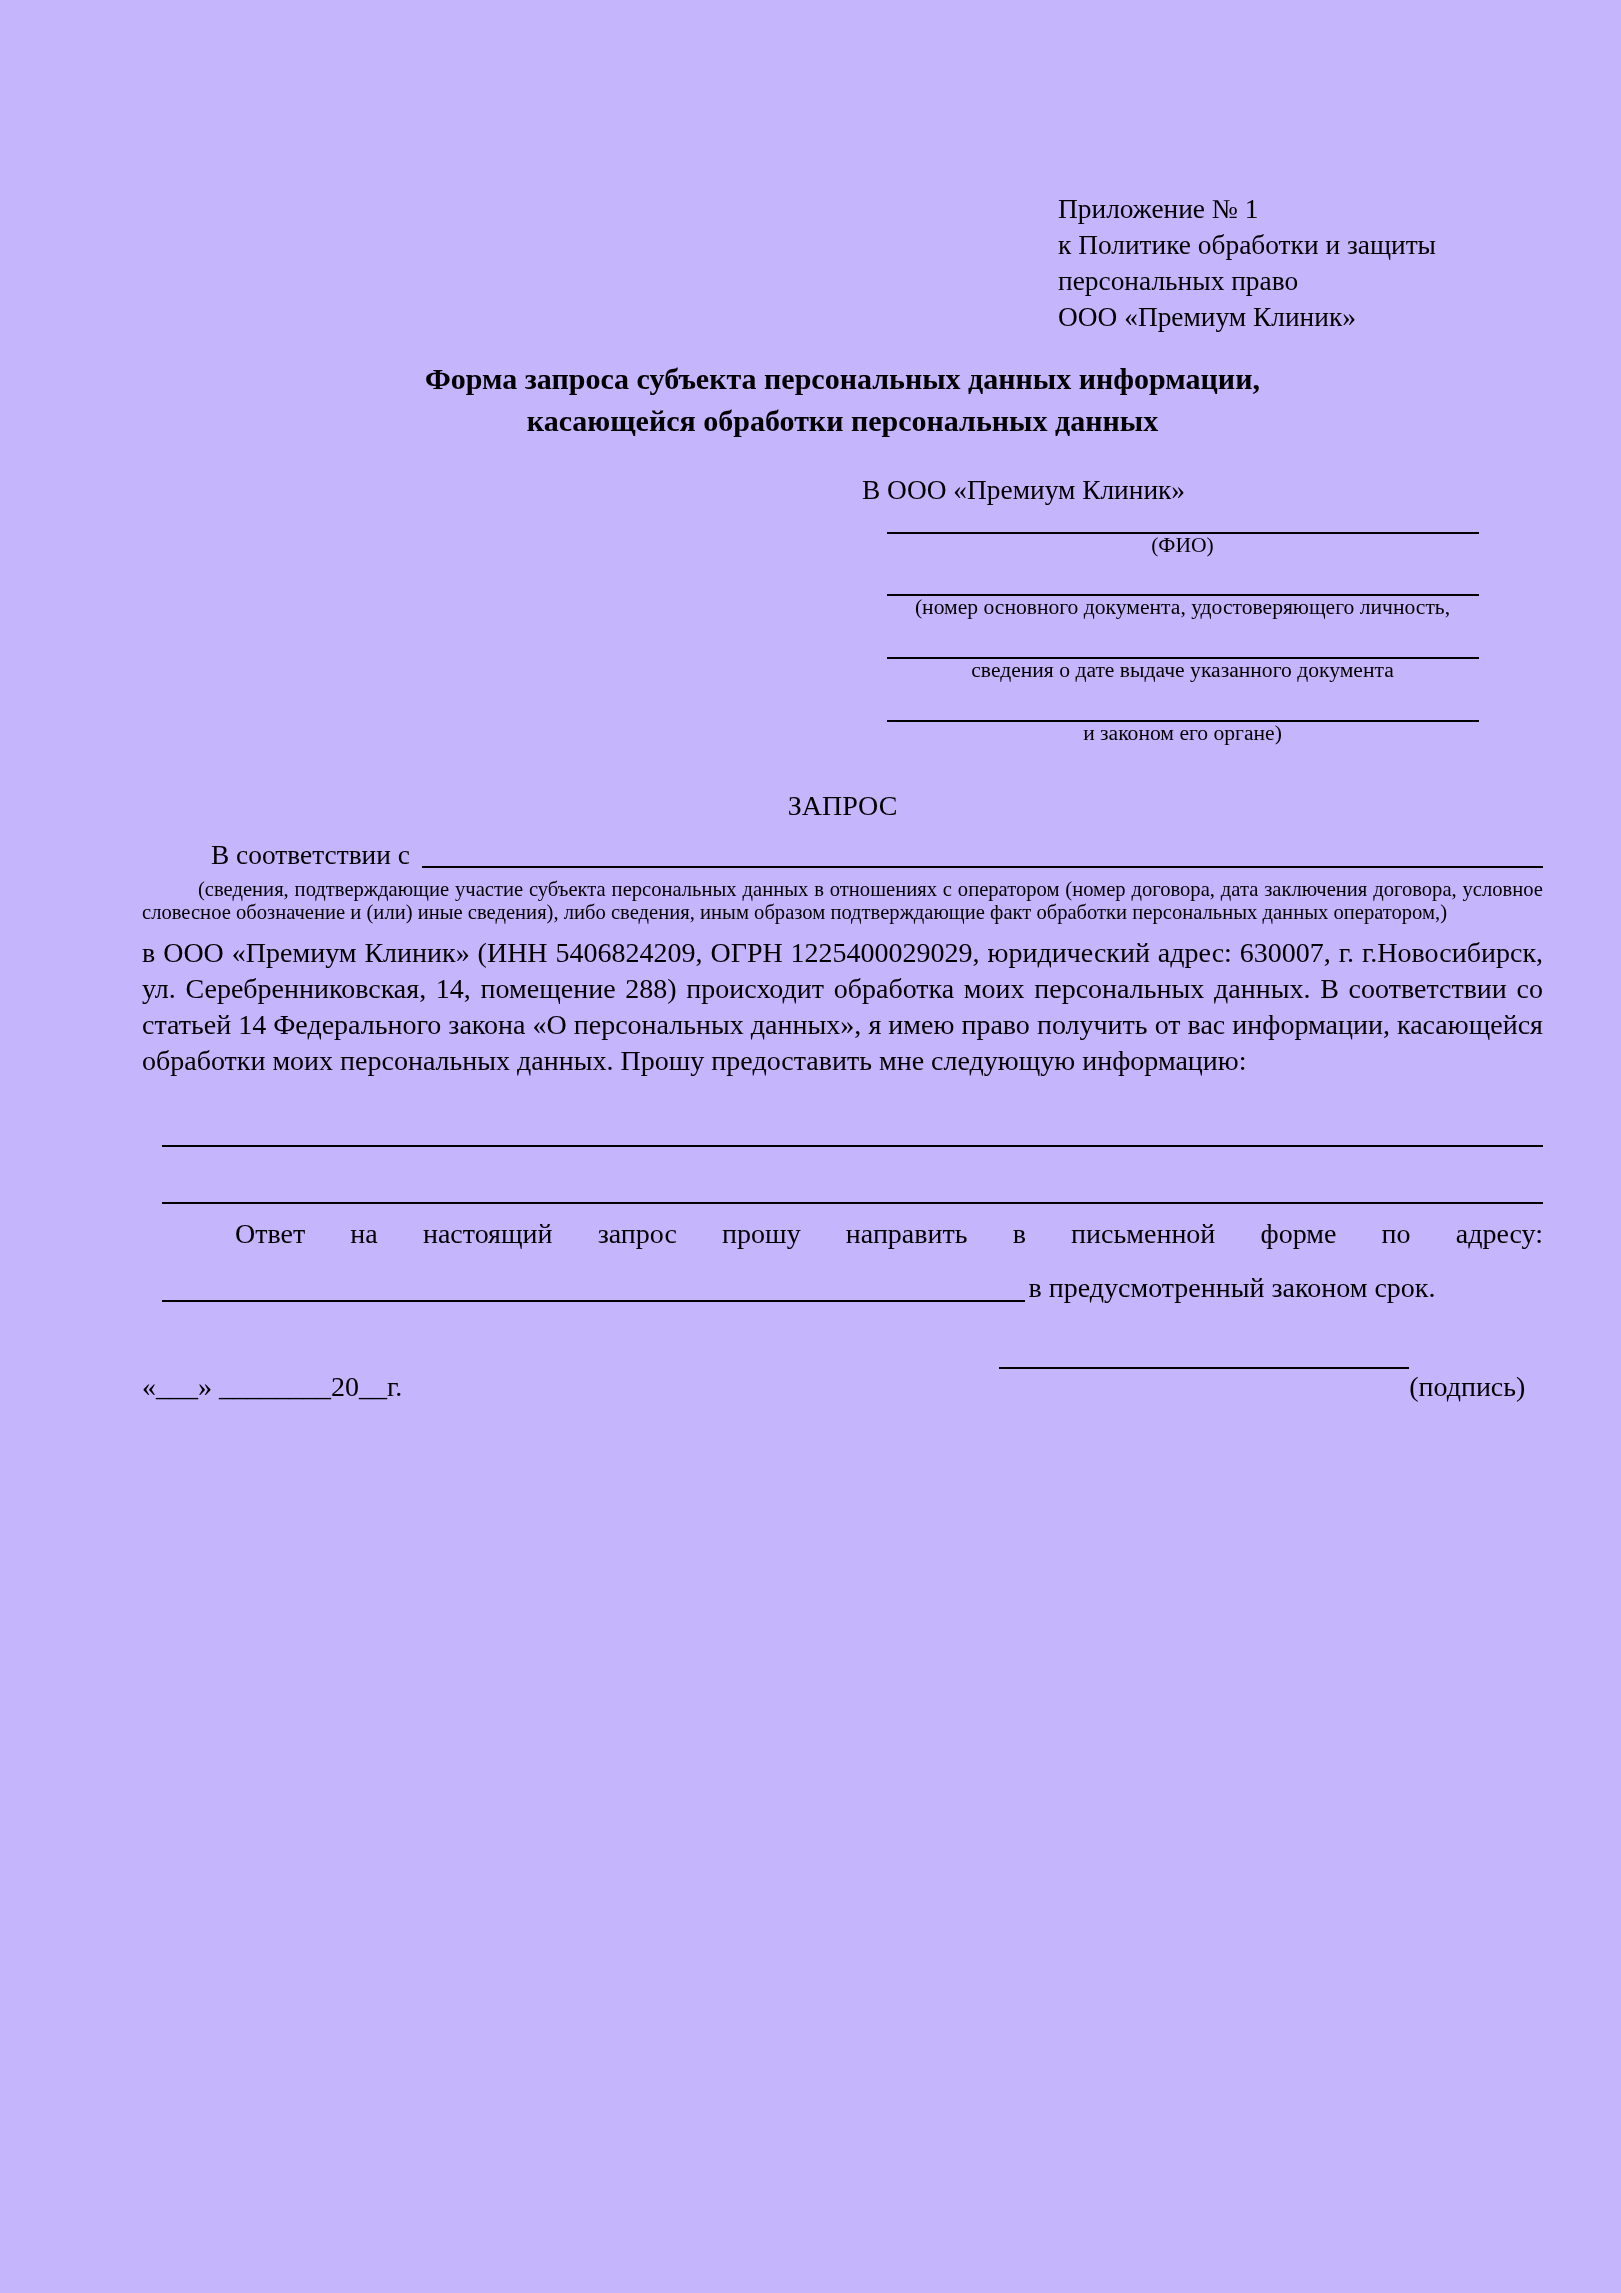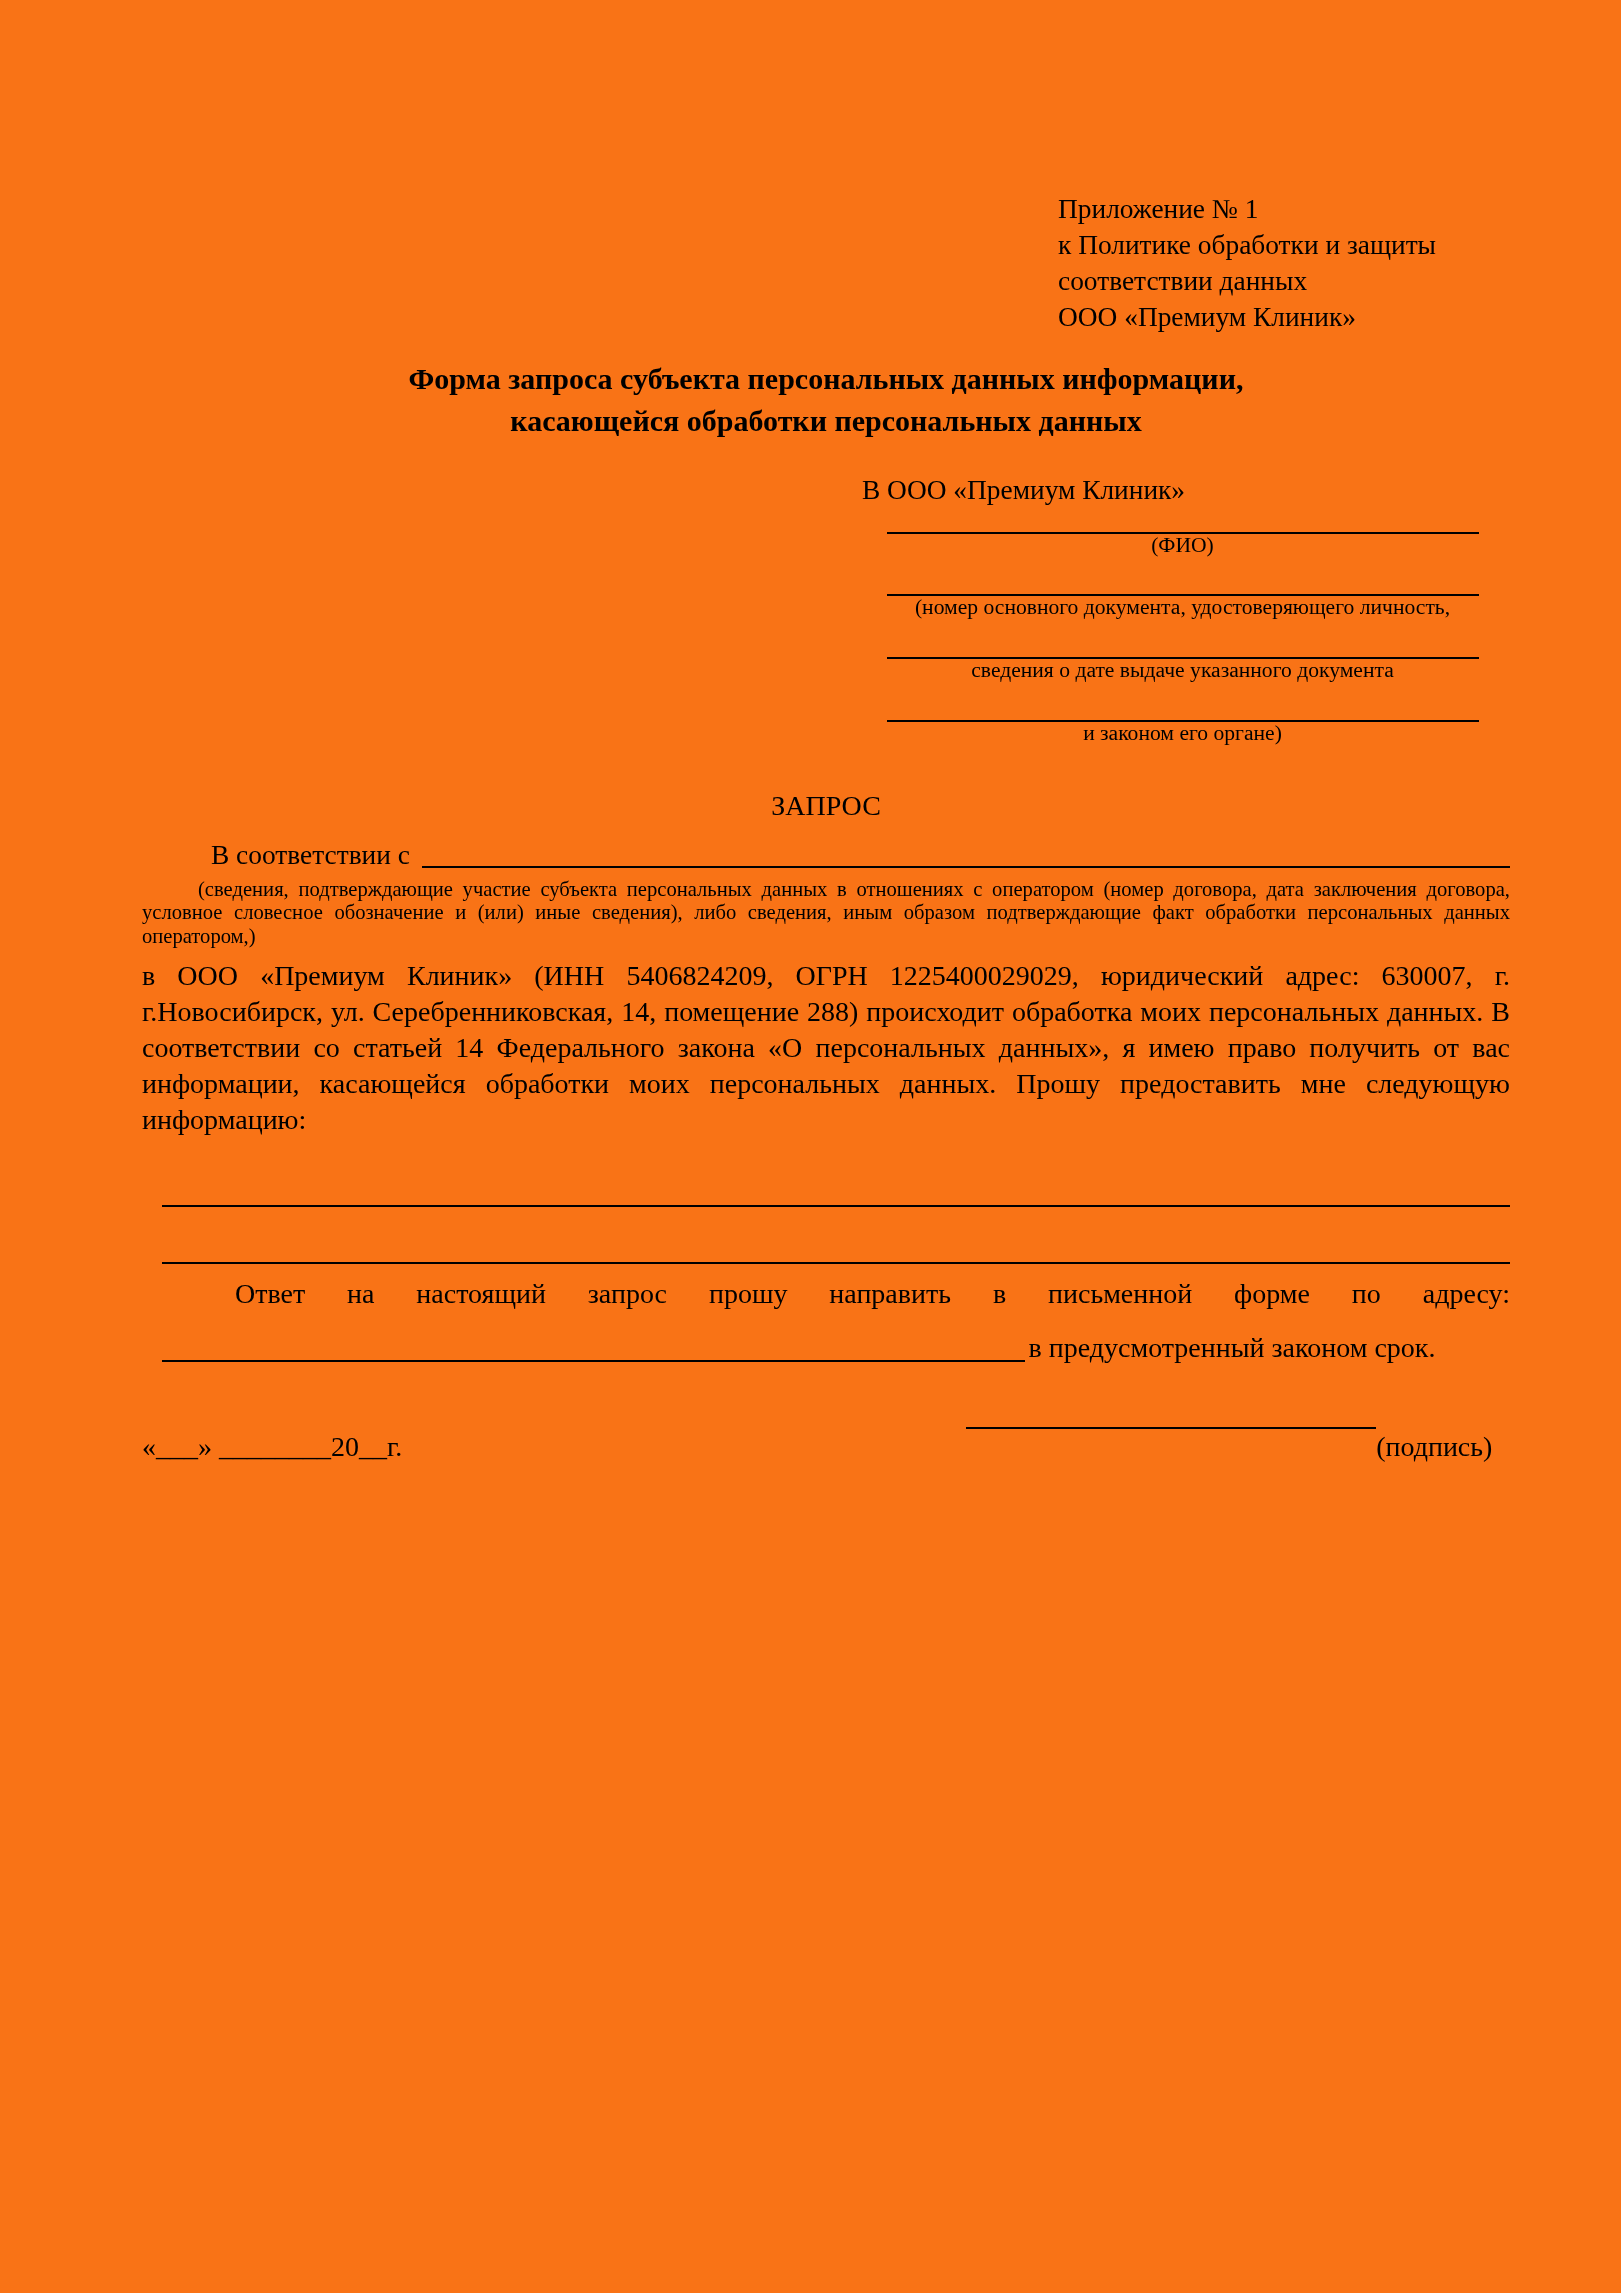--- a/index.html
+++ b/index.html
@@ -6,22 +6,22 @@
   html, body { background: #ffffff; }
   body {
     font-family: "Liberation Serif", "DejaVu Serif", serif;
     color: #000000;
     -webkit-font-smoothing: antialiased;
   }
   .page {
     position: relative;
     width: 1621px;
     height: 2294px;
-    background: #f97316;
-    padding: 191px 111px 0 142px;
+    background: #c4b5fd;
+    padding: 191px 78px 0 142px;
     overflow: hidden;
   }
   
   .appendix {
     margin-left: 916px;
     font-size: 27.4px;
     line-height: 36px;
     white-space: nowrap;
   }
   
@@ -147,21 +147,21 @@
   .sig-right .sign-caption { white-space: nowrap; }
 </style>
 </head>
 <body>
 
 <div class="page">
 
   <div class="appendix">
     <div>Приложение № 1</div>
     <div>к Политике обработки и защиты</div>
-    <div>соответствии данных</div>
+    <div>персональных право</div>
     <div>ООО «Премиум Клиник»</div>
   </div>
 
   <div class="doc-title">
     <div>Форма запроса субъекта персональных данных информации,</div>
     <div>касающейся обработки персональных данных</div>
   </div>
 
   <div class="addressee">
     <div class="to-line">В ООО «Премиум Клиник»</div>

